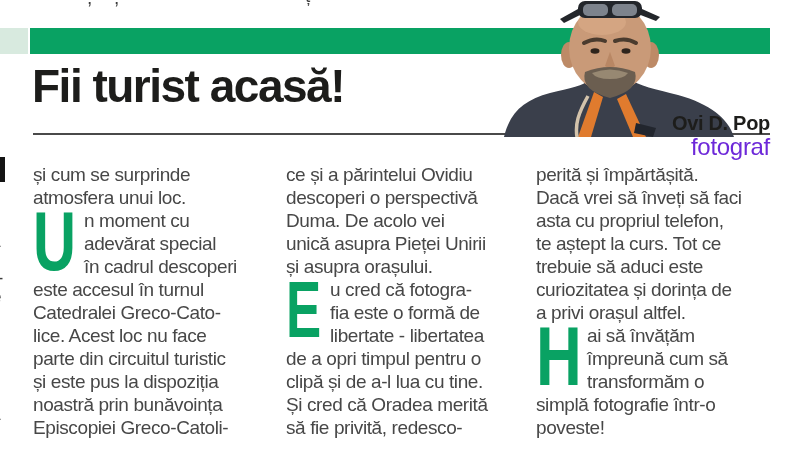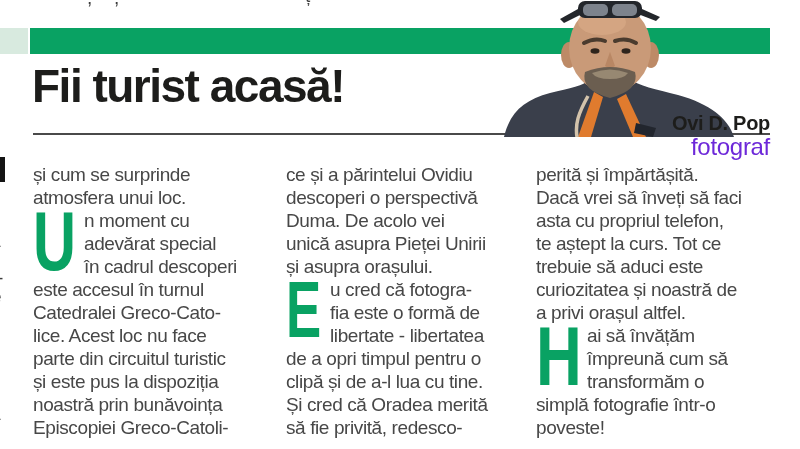--- a/index.html
+++ b/index.html
@@ -130,21 +130,21 @@
         <div class="tline">Și cred că Oradea merită</div>
         <div class="tline">să fie privită, redesco-</div>
       </div>
     <div class="col col-3">
         <div class="dropcap dc-h" style="top: 163px;">H</div>
         <div class="tline">perită și împărtășită.</div>
         <div class="tline">Dacă vrei să înveți să faci</div>
         <div class="tline">asta cu propriul telefon,</div>
         <div class="tline">te aștept la curs. Tot ce</div>
         <div class="tline">trebuie să aduci este</div>
-        <div class="tline">curiozitatea și noastră de</div>
+        <div class="tline">curiozitatea și dorința de</div>
         <div class="tline">a privi orașul altfel.</div>
         <div class="tline indent">ai să învățăm</div>
         <div class="tline indent">împreună cum să</div>
         <div class="tline indent">transformăm o</div>
         <div class="tline">simplă fotografie într-o</div>
         <div class="tline">poveste!</div>
       </div>
   </div>
 
   <div id="top-fragments">

